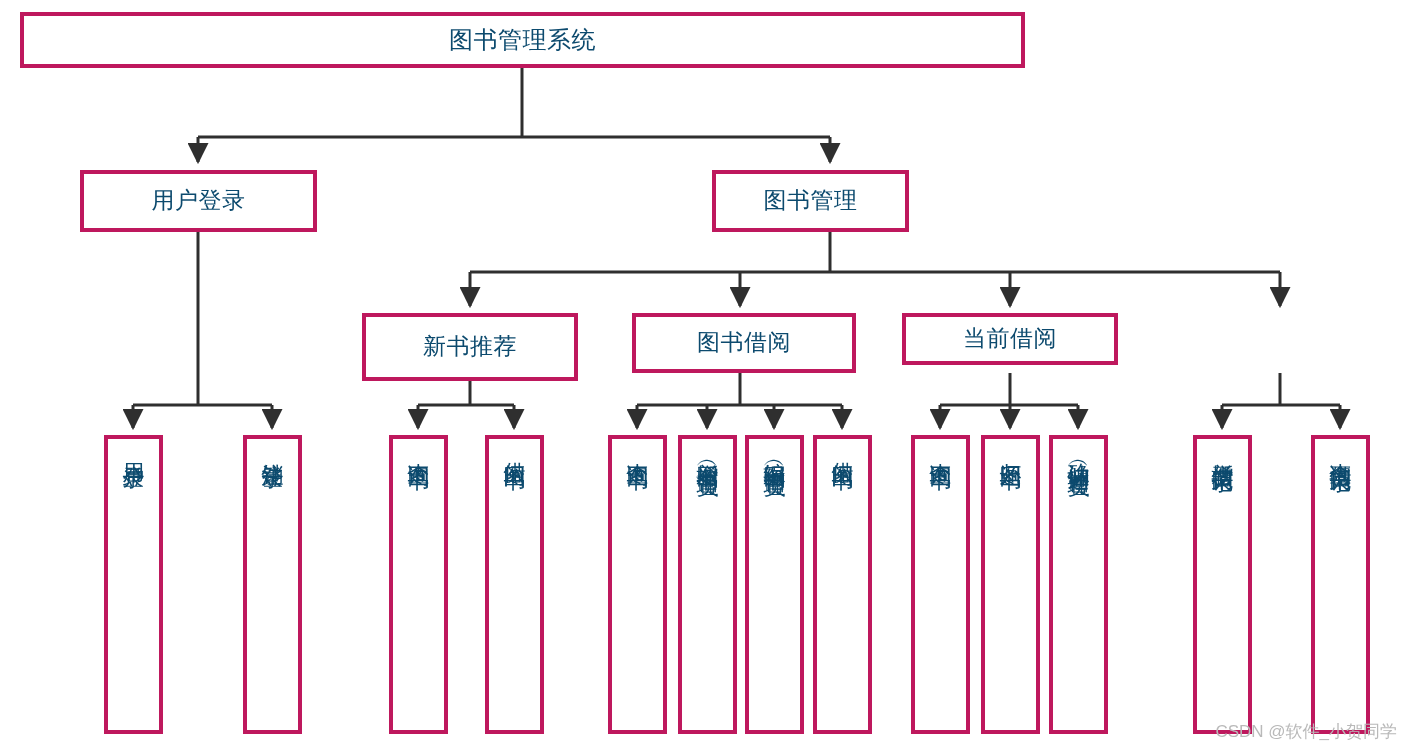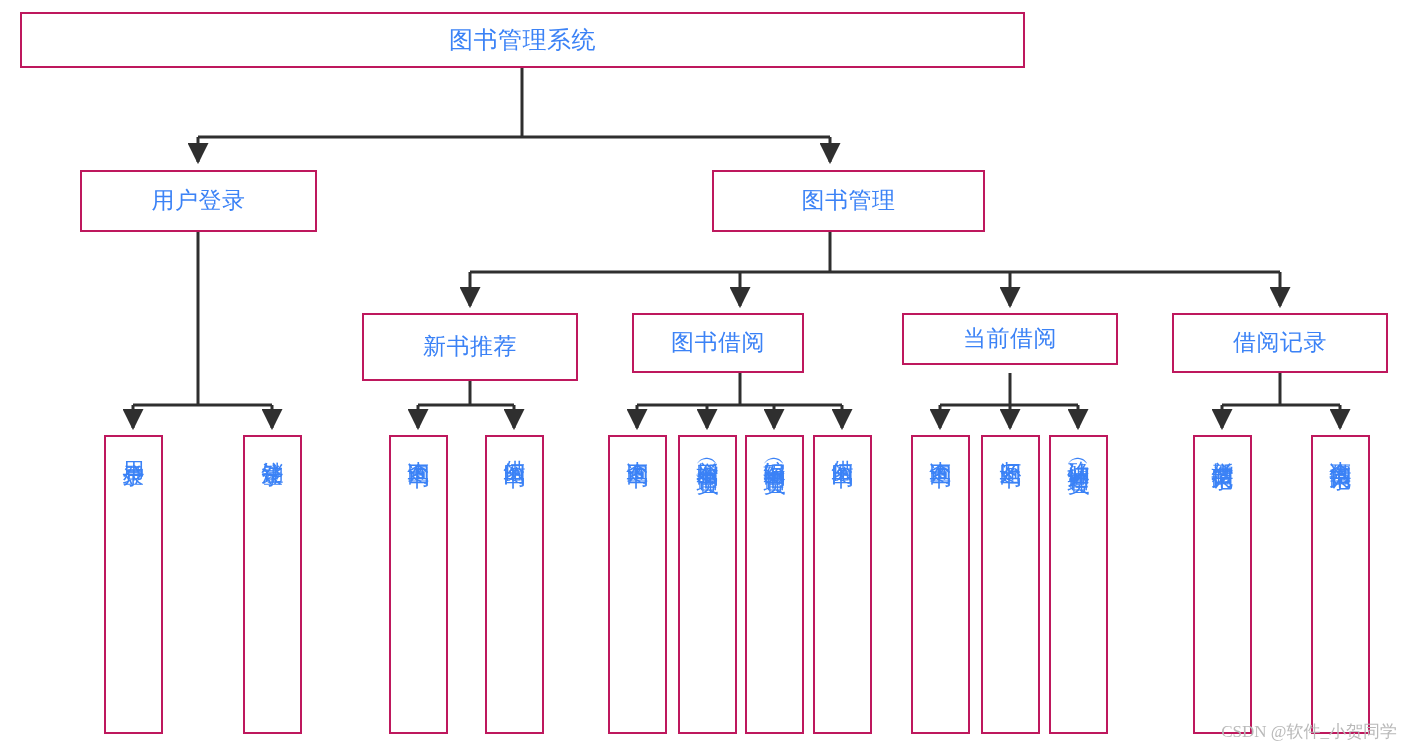--- a/index.html
+++ b/index.html
@@ -23,25 +23,25 @@
     left: 0;
     top: 0;
     width: 1405px;
     height: 747px;
     pointer-events: none;
   }
   .node {
     position: absolute;
     box-sizing: border-box;
     background: #ffffff;
-    border: 2px solid #be185d;
+    border: 4px solid #be185d;
     display: flex;
     align-items: center;
     justify-content: center;
-    color: #3b82f6;
+    color: #0c4a6e;
     letter-spacing: 0.5px;
   }
   .node.horiz {
     font-size: 23px;
     line-height: 1.1;
     white-space: nowrap;
   }
   .node.vert {
     writing-mode: vertical-rl;
     text-orientation: upright;
@@ -55,21 +55,21 @@
   #root-node {
     font-size: 24px;
   }
   #watermark {
     position: absolute;
     right: 8px;
     bottom: 4px;
     font-size: 17px;
     color: #b9b9b9;
     white-space: nowrap;
-    font-family: Liberation Serif, serif;
+    font-family: Liberation Sans, sans-serif;
   }
 </style>
 </head>
 <body>
 
 <div id="canvas">
 
   <svg id="edges" viewBox="0 0 1405 747" xmlns="http://www.w3.org/2000/svg">
     <defs>
       <marker id="arrow" viewBox="0 0 10 10" refX="9" refY="5" markerWidth="7" markerHeight="7" orient="auto-start-reverse">
@@ -117,29 +117,28 @@
       <path d="M 1222 405 L 1340 405"></path>
       <path d="M 1222 405 L 1222 428" marker-end="url(#arrow)"></path>
       <path d="M 1340 405 L 1340 428" marker-end="url(#arrow)"></path>
     </g>
   </svg>
 
   <div class="node horiz" id="root-node" style="left:20px; top:12px; width:1005px; height:56px;">图书管理系统</div>
 
   <div class="node horiz" style="left:80px; top:170px; width:237px; height:62px;">用户登录</div>
 
-  <div class="node horiz" style="left:712px; top:170px; width:273px; height:62px;">图书管理</div>
+  <div class="node horiz" style="left:712px; top:170px; width:197px; height:62px;">图书管理</div>
 
   <div class="node horiz" style="left:362px; top:313px; width:216px; height:68px;">新书推荐</div>
 
-  <div class="node horiz" style="left:632px; top:313px; width:172px; height:60px;">图书借阅</div>
+  <div class="node horiz" style="left:632px; top:313px; width:224px; height:60px;">图书借阅</div>
 
   <div class="node horiz" style="left:902px; top:313px; width:216px; height:52px;">当前借阅</div>
 
-  <div class="node horiz" style="left:1172px; top:313px; width:216px; height:60px;">借阅记录</div>
 
   <div class="node vert" style="left:104px; top:435px; width:59px; height:299px;">用户登录</div>
 
   <div class="node vert" style="left:243px; top:435px; width:59px; height:299px;">注销登录</div>
 
   <div class="node vert" style="left:389px; top:435px; width:59px; height:299px;">查询图书</div>
 
   <div class="node vert" style="left:485px; top:435px; width:59px; height:299px;">借阅图书</div>
 
   <div class="node vert" style="left:608px; top:435px; width:59px; height:299px;">查询图书</div>

